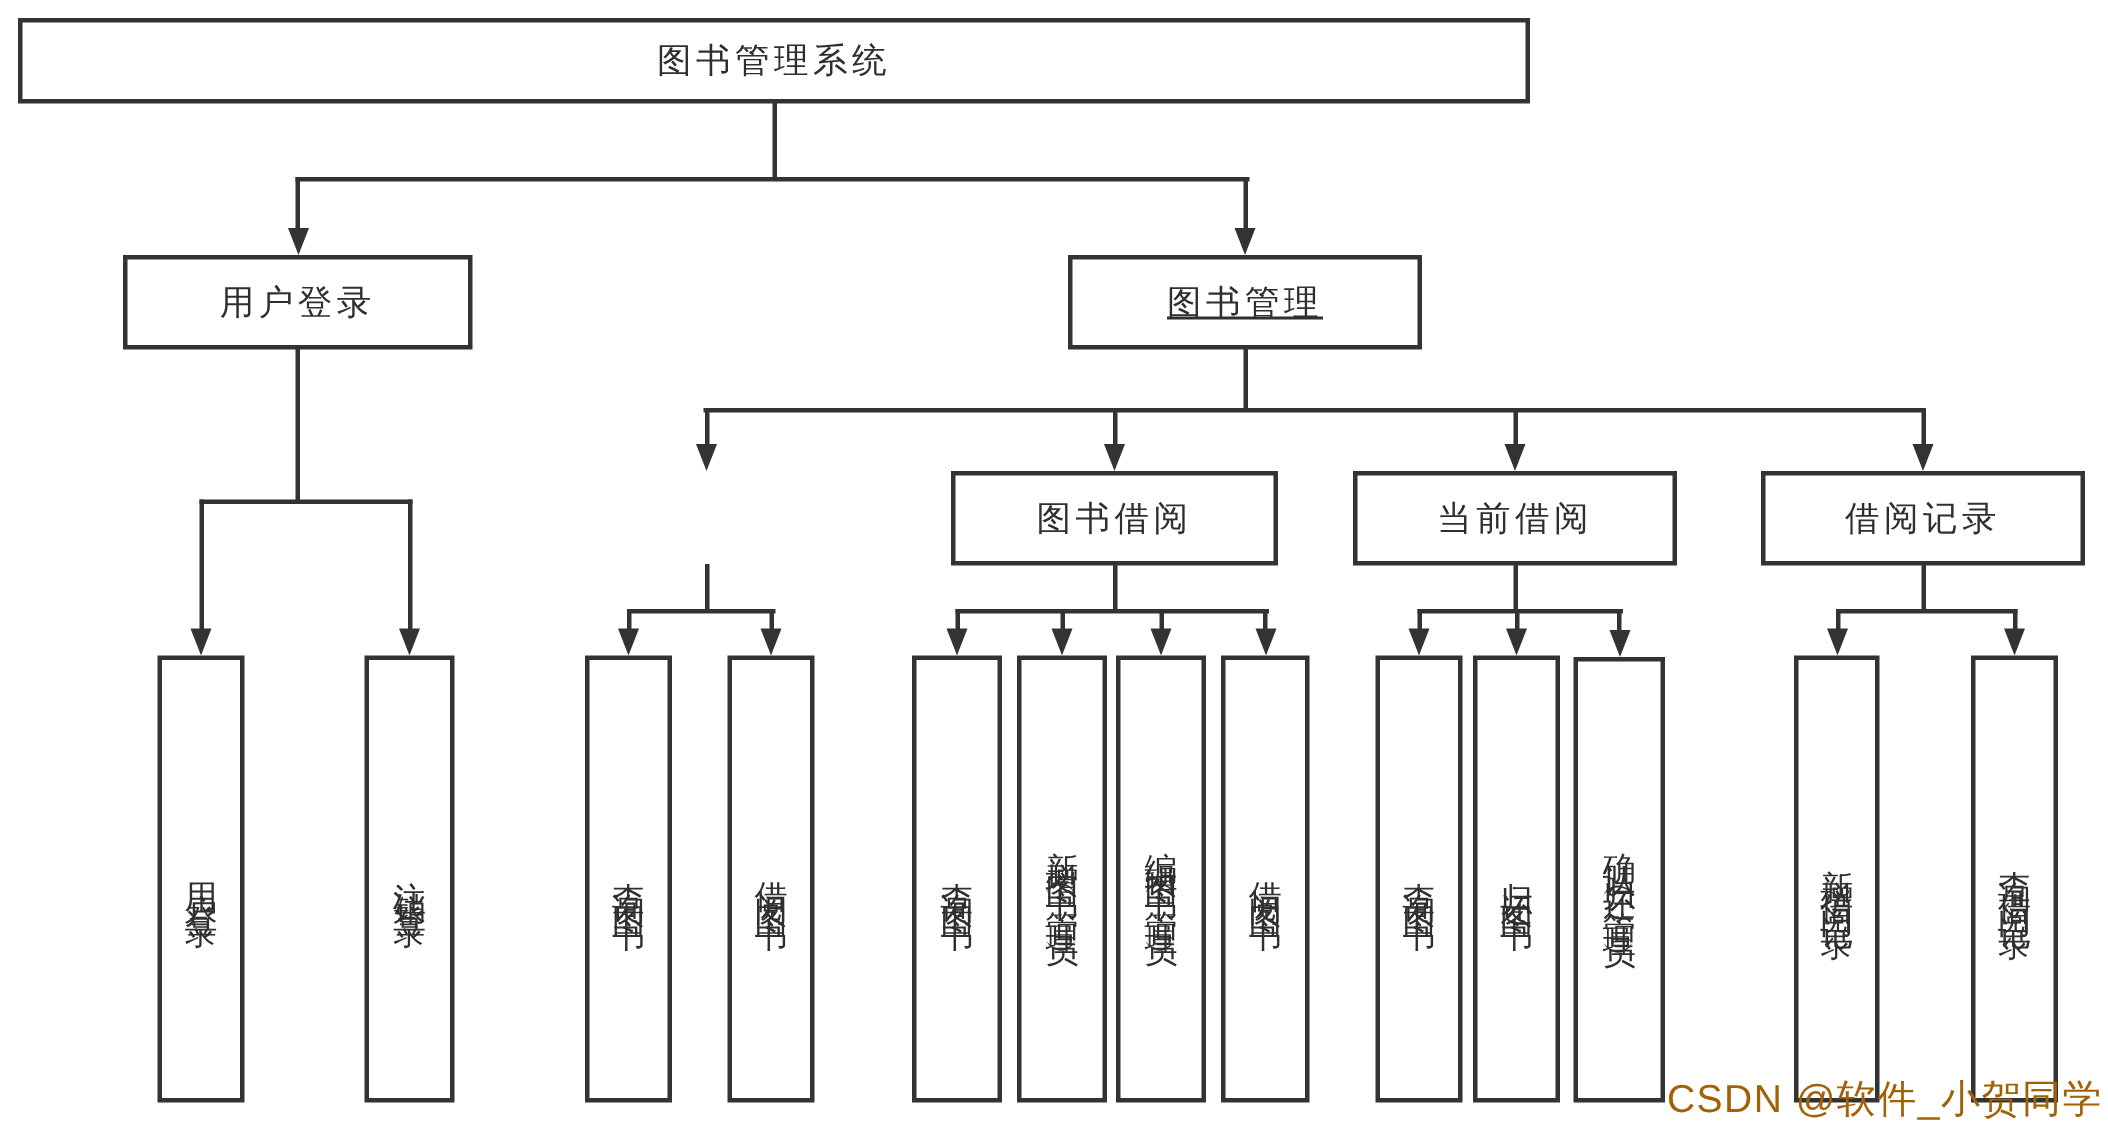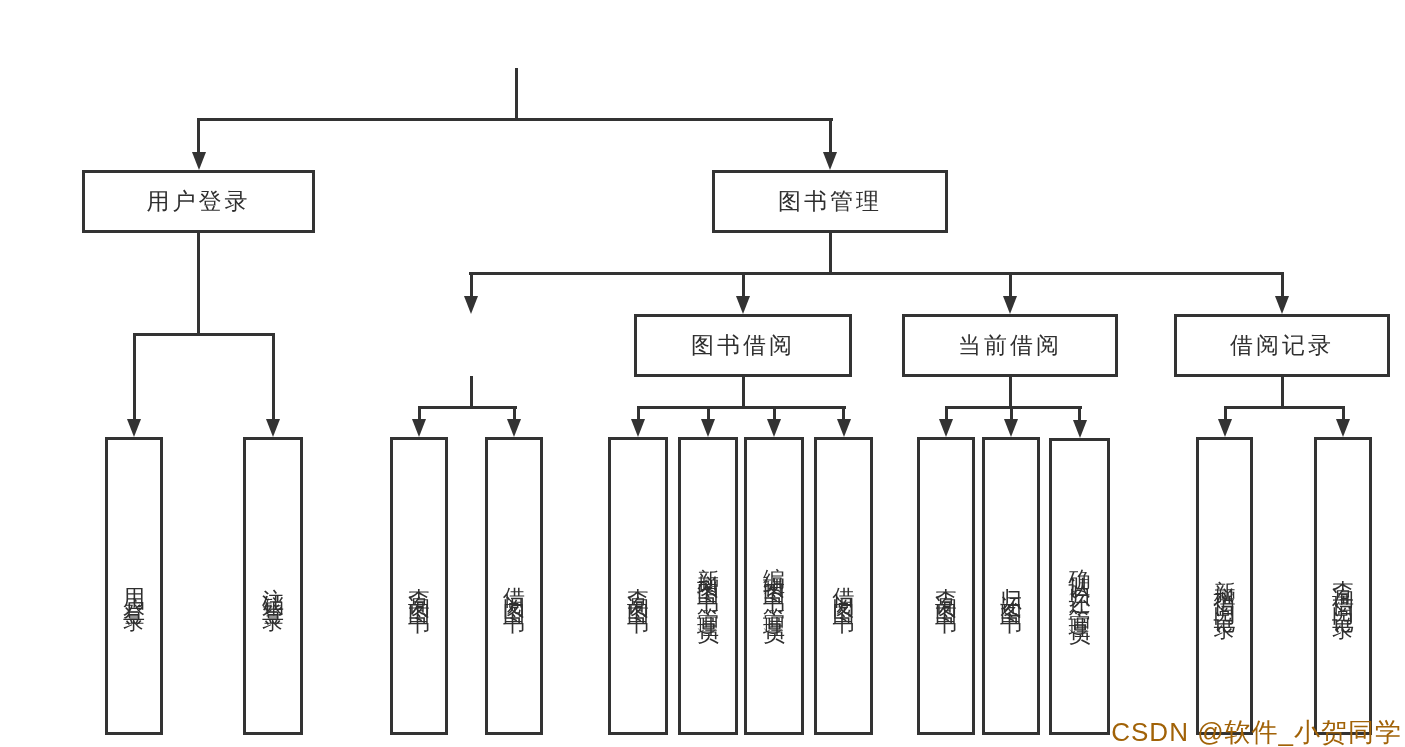--- a/index.html
+++ b/index.html
@@ -41,24 +41,25 @@
     letter-spacing:1px;
     z-index:10;
     white-space:nowrap;
   }
 </style>
 </head>
 <body>
 
 <div id="stage">
 
+  <div class="box hbox" style="left:12px;top:12px;width:1008px;height:57px;">图书管理系统</div>
 
   <div class="box hbox" style="left:82px;top:170px;width:233px;height:63px;">用户登录</div>
 
-  <div class="box hbox" style="left:712px;top:170px;width:236px;height:63px;">图书管理</div>
+  <div class="box hbox" style="left:712px;top:170px;width:236px;height:63px;text-decoration:underline;">图书管理</div>
 
 
   <div class="box hbox" style="left:634px;top:314px;width:218px;height:63px;">图书借阅</div>
 
   <div class="box hbox" style="left:902px;top:314px;width:216px;height:63px;">当前借阅</div>
 
   <div class="box hbox" style="left:1174px;top:314px;width:216px;height:63px;">借阅记录</div>
 
   <div class="box vbox" style="left:105px;top:437px;width:58px;height:298px;">用户登录</div>
   <div class="box vbox" style="left:243px;top:437px;width:60px;height:298px;">注销登录</div>

